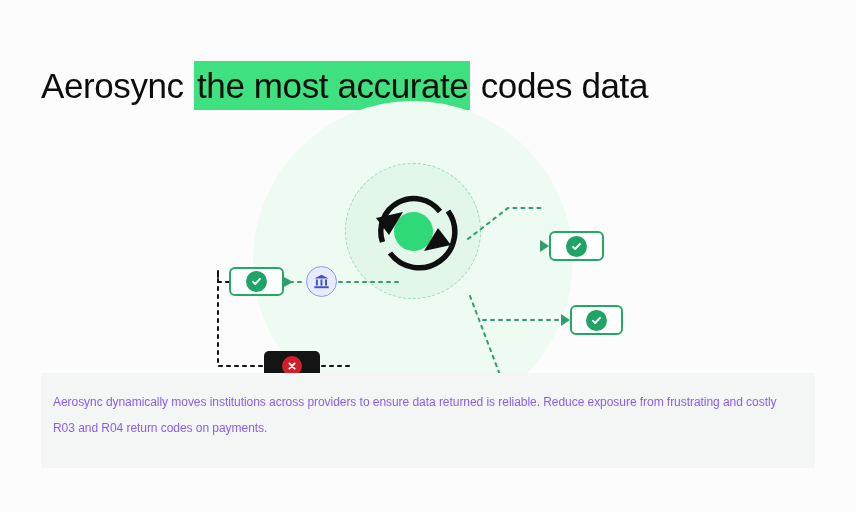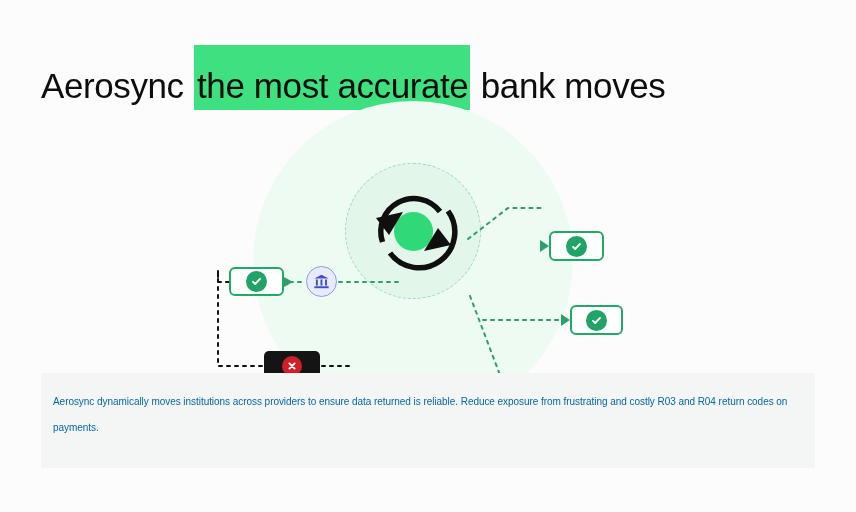--- a/index.html
+++ b/index.html
@@ -26,21 +26,21 @@
     top: 40px;
     font-size: 35px;
     line-height: 46px;
     letter-spacing: -0.4px;
     color: #0d0d0d;
     white-space: nowrap;
     font-weight: 400;
   }
   #title .hl {
     background: #3ee07f;
-    padding: 21px 2px 5px 3px;
+    padding: 5px 2px 5px 3px;
     margin: 0 1px;
     box-decoration-break: clone;
   }
 
   
   #diagram {
     position: absolute;
     left: 0;
     top: 96px;
     width: 856px;
@@ -163,32 +163,32 @@
     left: 41px;
     top: 373px;
     width: 774px;
     height: 95px;
     background: #f4f5f5;
     box-sizing: border-box;
     padding: 16px 26px 0 12px;
   }
   #blurb p {
     margin: 0;
-    font-size: 10px;
+    font-size: 12px;
     line-height: 26px;
-    color: #0369a1;
+    color: #8b5cf6;
     letter-spacing: -0.05px;
   }
 </style>
 </head>
 <body>
 
 <div id="page">
 
-  <h1 id="title"><span>Aerosync </span><span class="hl">the most accurate</span><span> bank moves</span></h1>
+  <h1 id="title"><span>Aerosync </span><span class="hl">the most accurate</span><span> codes data</span></h1>
 
   <div id="diagram">
 
     <div id="halo"></div>
     <div id="innerdisc"></div>
 
     <svg id="links" viewBox="0 0 856 285" xmlns="http://www.w3.org/2000/svg">
 
       <path d="M229,186 L218,186 L218,174 L218,270 L262,270" fill="none" stroke="#111111" stroke-width="2" stroke-dasharray="3 5" stroke-linecap="round"></path>
 

